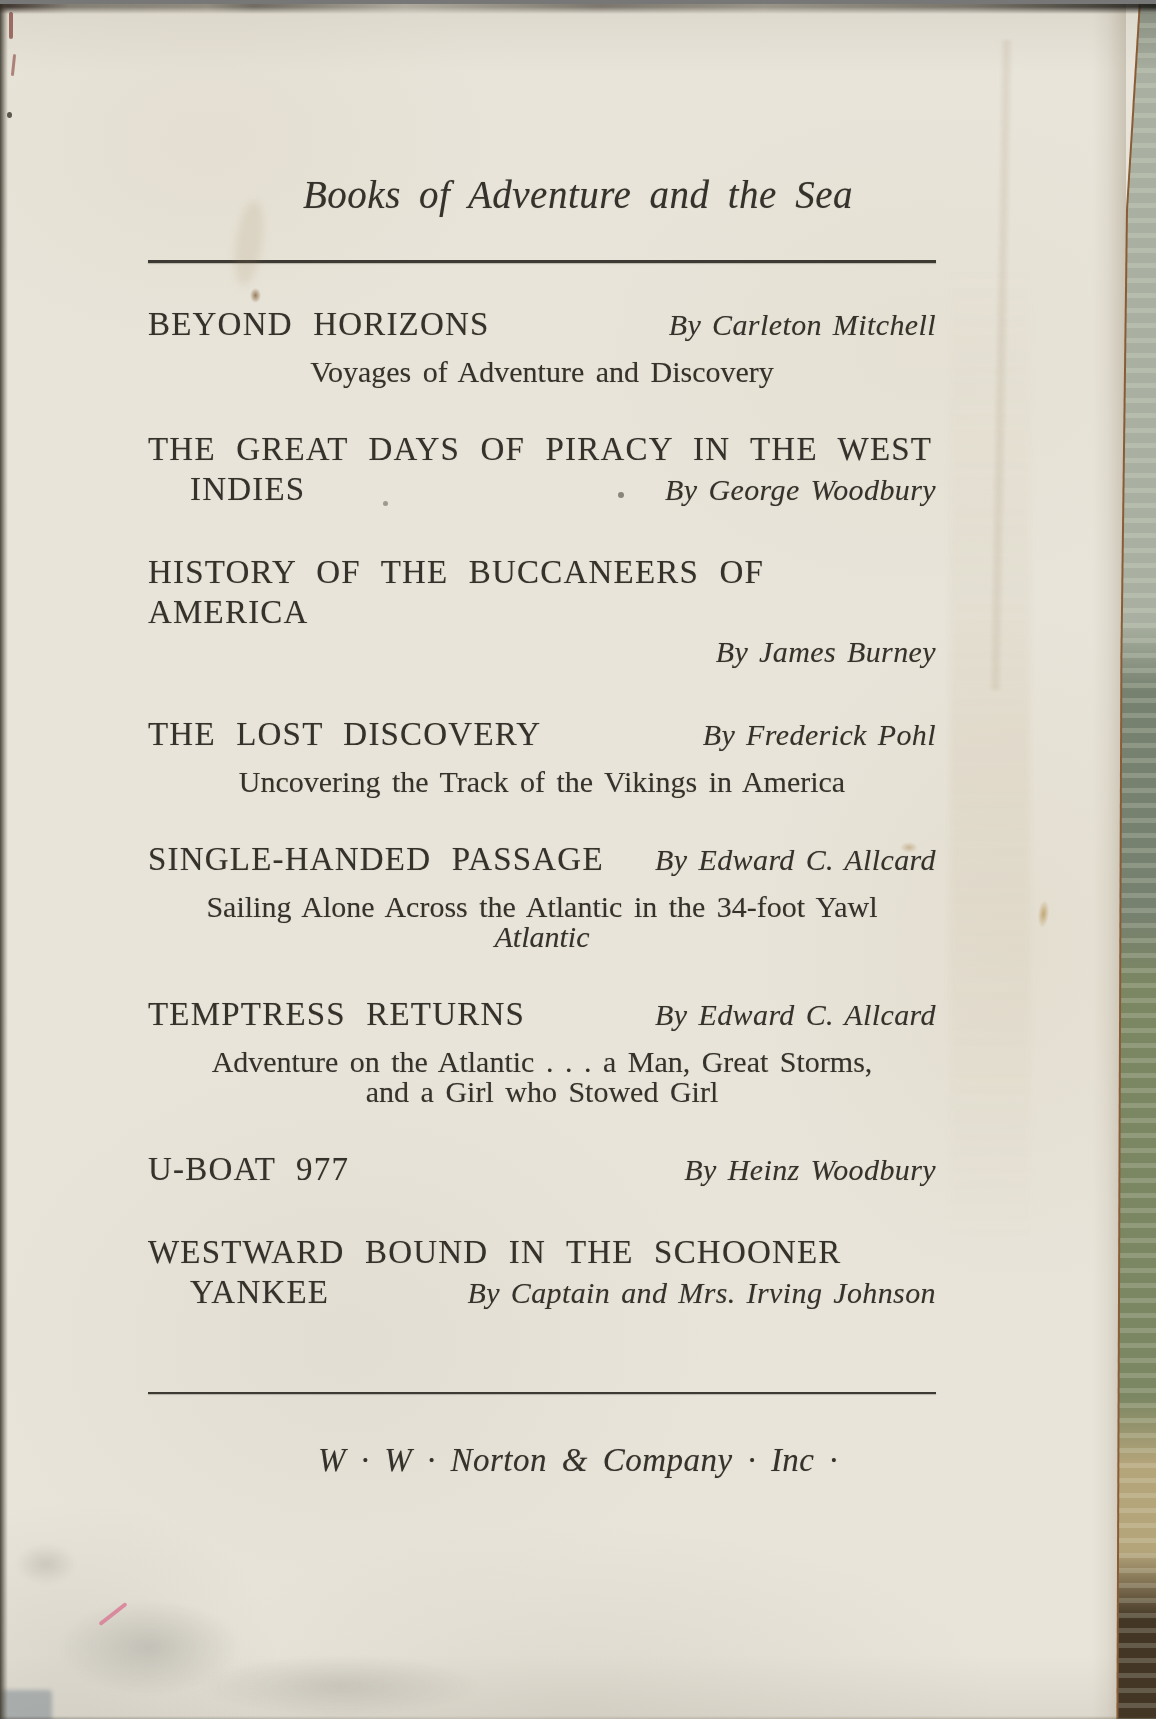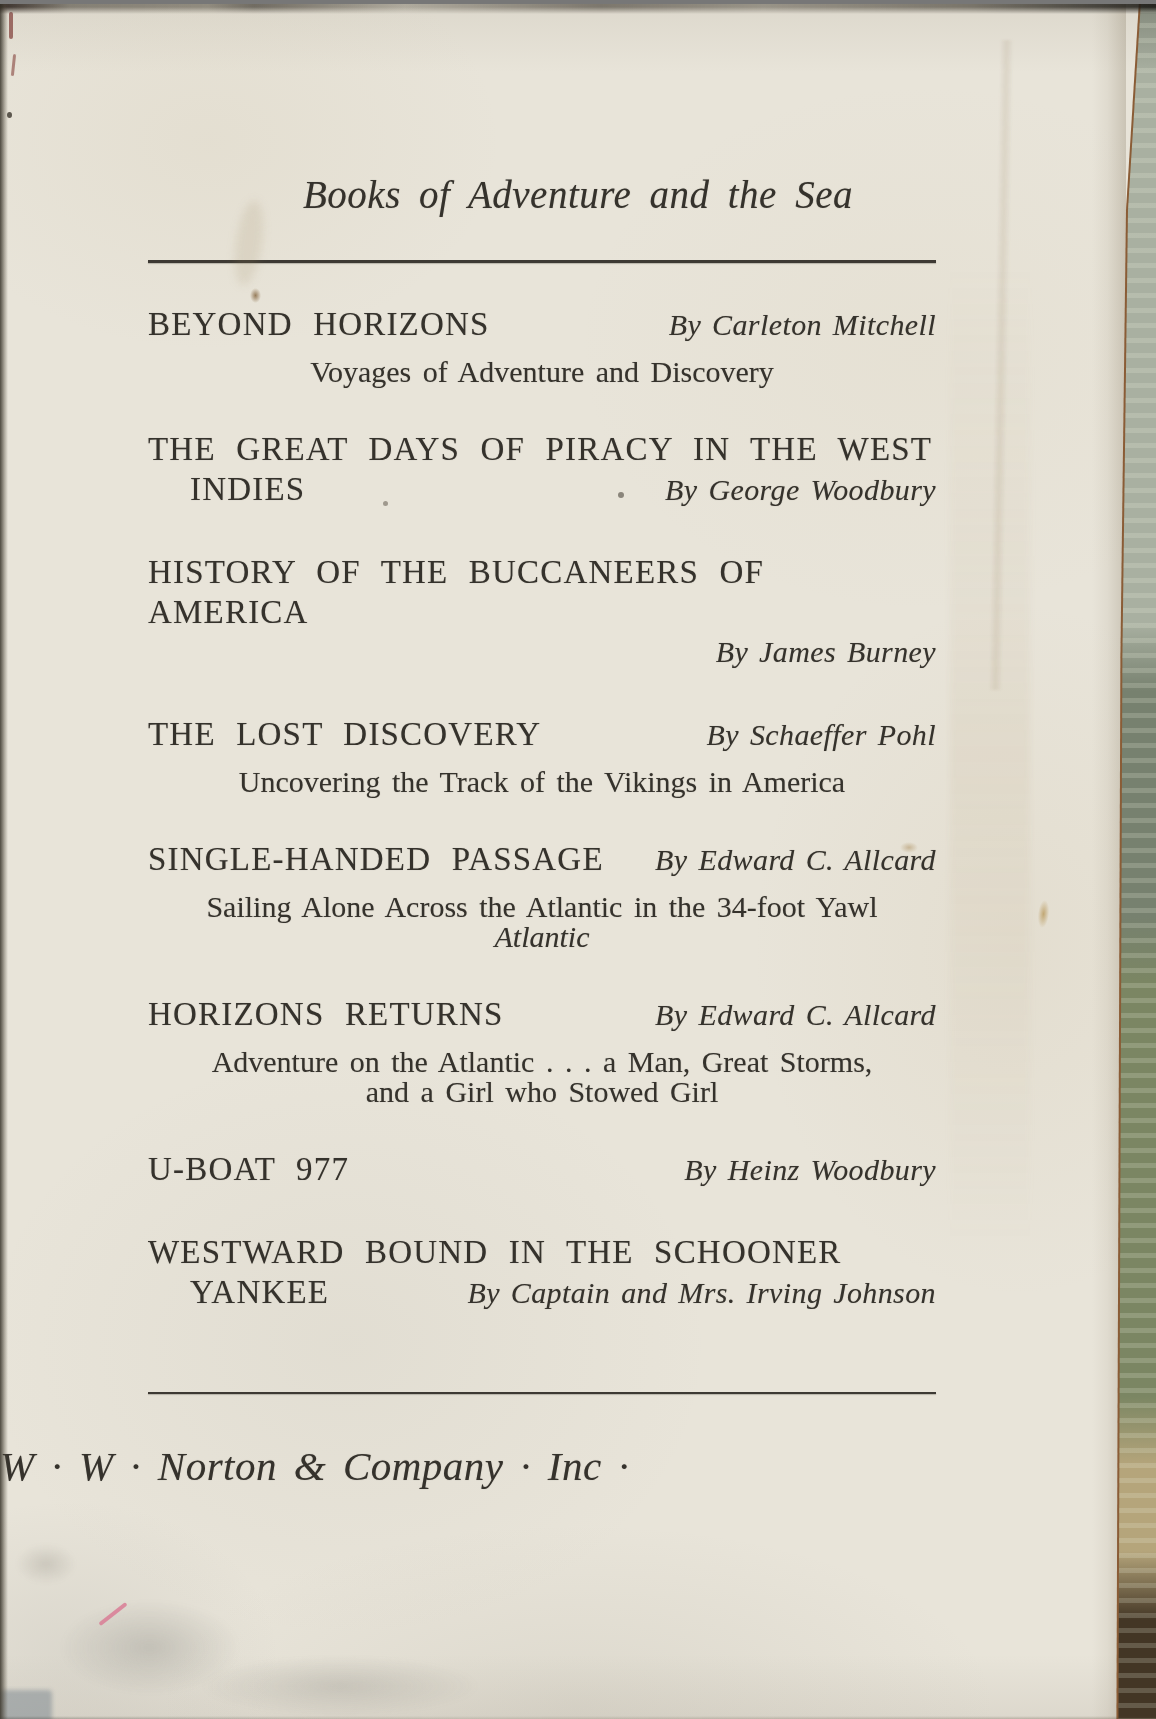--- a/index.html
+++ b/index.html
@@ -76,21 +76,21 @@
   .entry{margin-bottom:42px;}
   .entry-line{display:flex;justify-content:space-between;align-items:baseline;line-height:40px;}
   .btitle{font-size:33px;letter-spacing:1.2px;word-spacing:11px;text-shadow:0 0 1px rgba(53,50,44,.3);}
   .bauthor{font-style:italic;font-size:30px;letter-spacing:.4px;word-spacing:3px;white-space:nowrap;text-shadow:0 0 1px rgba(53,50,44,.3);}
   .entry-line.indent .btitle{padding-left:42px;}
   .entry-sub{text-align:center;font-size:30px;line-height:30px;margin-top:12px;word-spacing:4px;text-shadow:0 0 1px rgba(53,50,44,.3);}
   .entry-sub + .entry-sub{margin-top:0;}
   .entry-sub.italic{font-style:italic;}
   .publisher{
     position:absolute;top:1438px;left:0;width:100%;
-    text-align:left;font-style:italic;font-size:41px;
+    text-align:center;font-style:italic;font-size:33px;
     word-spacing:6px;letter-spacing:.5px;
     text-shadow:0 0 1px rgba(53,50,44,.35);
   }
   
   .stain{position:absolute;pointer-events:none;}
   .s-red1{left:9px;top:8px;width:4px;height:27px;background:#6e211d;opacity:.6;filter:blur(.5px);border-radius:2px;}
   .s-red2{left:12px;top:50px;width:3px;height:22px;background:#73251f;opacity:.5;filter:blur(.5px);border-radius:2px;transform:rotate(6deg);}
   .s-dot-left{left:7px;top:108px;width:5px;height:6px;background:#3a352c;opacity:.8;border-radius:50%;}
   .s-brown-speck{left:250px;top:284px;width:11px;height:15px;background:radial-gradient(closest-side,#7d5c33,rgba(125,92,51,0));opacity:.75;}
   .s-smear-title{left:236px;top:196px;width:26px;height:86px;background:rgba(150,125,85,.14);filter:blur(4px);transform:rotate(8deg);border-radius:50%;}
@@ -141,35 +141,35 @@
           <span class="bauthor"></span>
         </div>
         <div class="entry-line">
           <span class="btitle"></span>
           <span class="bauthor">By James Burney</span>
         </div>
       </div>
       <div class="entry">
         <div class="entry-line">
           <span class="btitle">THE LOST DISCOVERY</span>
-          <span class="bauthor">By Schaeffer Pohl</span>
+          <span class="bauthor">By Frederick Pohl</span>
         </div>
         <div class="entry-sub">Uncovering the Track of the Vikings in America</div>
       </div>
       <div class="entry">
         <div class="entry-line">
           <span class="btitle">SINGLE-HANDED PASSAGE</span>
           <span class="bauthor">By Edward C. Allcard</span>
         </div>
         <div class="entry-sub">Sailing Alone Across the Atlantic in the 34-foot Yawl</div>
         <div class="entry-sub italic">Atlantic</div>
       </div>
       <div class="entry">
         <div class="entry-line">
-          <span class="btitle">HORIZONS RETURNS</span>
+          <span class="btitle">TEMPTRESS RETURNS</span>
           <span class="bauthor">By Edward C. Allcard</span>
         </div>
         <div class="entry-sub">Adventure on the Atlantic . . . a Man, Great Storms,</div>
         <div class="entry-sub">and a Girl who Stowed Girl</div>
       </div>
       <div class="entry">
         <div class="entry-line">
           <span class="btitle">U-BOAT 977</span>
           <span class="bauthor">By Heinz Woodbury</span>
         </div>

